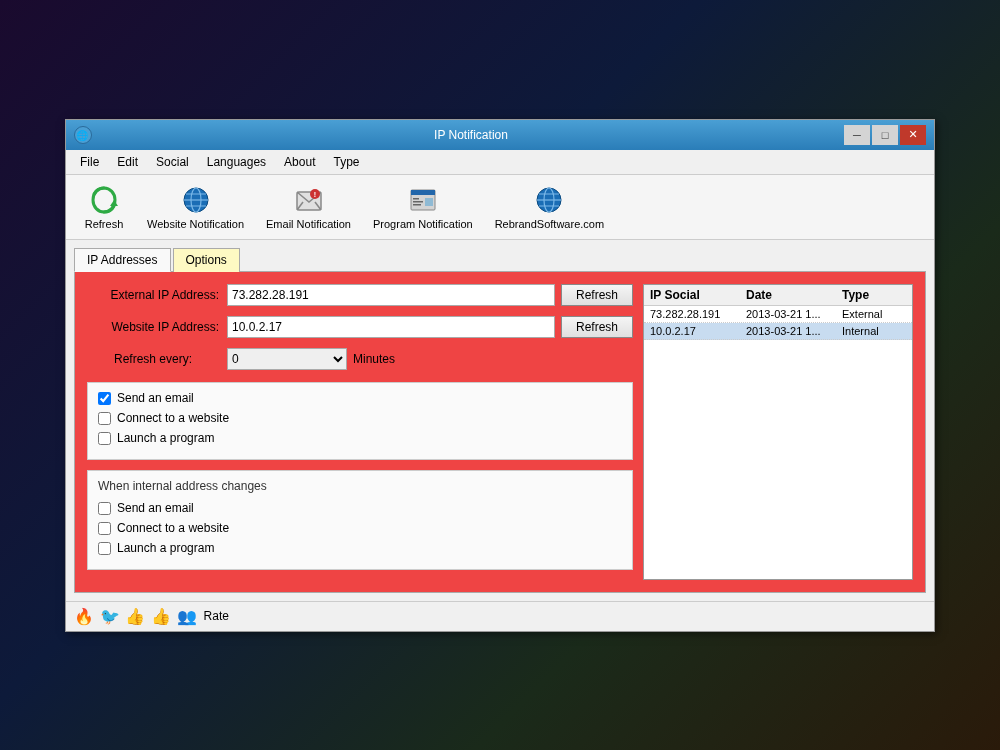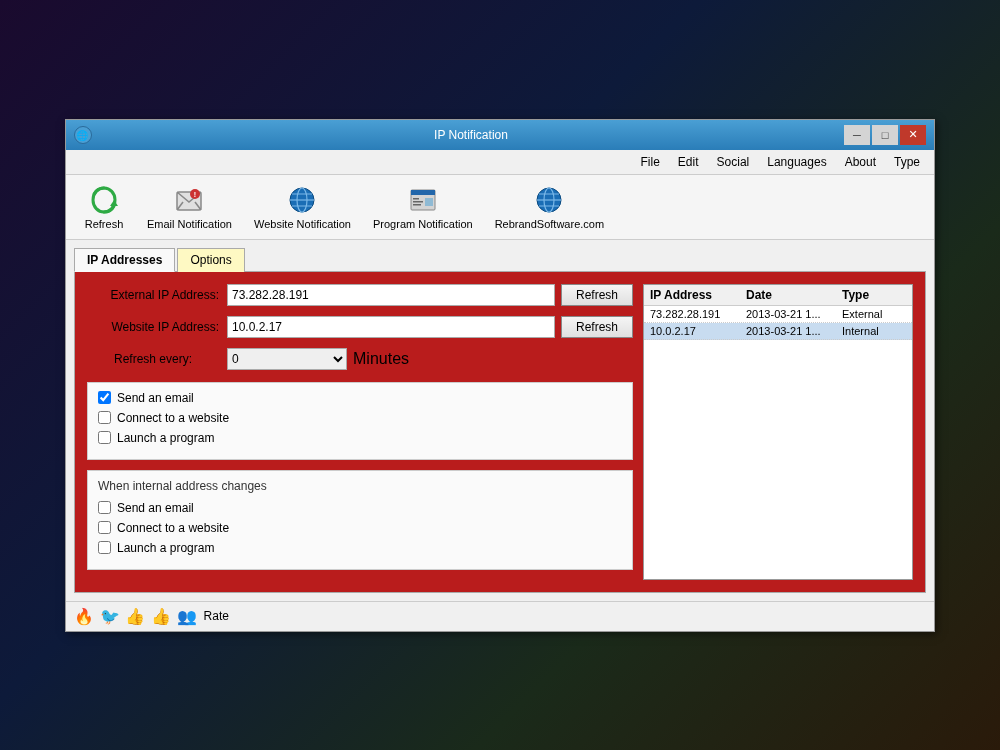--- a/index.html
+++ b/index.html
@@ -66,21 +66,20 @@
     .win-btn.close {
       background: #c0392b;
       color: white;
     }
     .menu-bar {
       background: #f0f0f0;
       padding: 3px 6px;
       border-bottom: 1px solid #ccc;
       display: flex;
       gap: 2px;
-      justify-content: flex-end;
     }
     .menu-item {
       padding: 2px 8px;
       cursor: pointer;
       font-size: 12px;
       color: #000;
     }
     .toolbar {
       background: #f5f5f5;
       border-bottom: 1px solid #ccc;
@@ -121,25 +120,25 @@
       border: 1px solid #aaa;
       background: #fef9c3;
       cursor: pointer;
       font-size: 12px;
       margin-right: 2px;
       border-bottom: none;
     }
     .tab.active {
       background: #f9f9f9;
       border-bottom: 1px solid #f9f9f9;
-      font-weight: bold;
+      font-weight: normal;
     }
     .tab-content {
       border: 1px solid #aaa;
-      background: #b91c1c;
+      background: #ef4444;
       padding: 12px;
       display: flex;
       gap: 10px;
     }
     .left-panel { flex: 1; }
     .right-panel {
       width: 270px;
       border: 1px solid #999;
       background: white;
     }
@@ -183,36 +182,36 @@
       font-size: 12px;
     }
     .refresh-select {
       width: 120px;
       height: 22px;
       border: 1px solid #aaa;
       font-size: 12px;
     }
     .minutes-label {
       margin-left: 6px;
-      font-size: 16px;
+      font-size: 12px;
     }
     .section-box {
       border: 1px solid #ccc;
       margin-bottom: 10px;
       padding: 8px 10px;
       background: #fafafa;
     }
     .section-title {
       font-size: 12px;
       margin-bottom: 8px;
       color: #333;
     }
     .checkbox-row {
       display: flex;
-      align-items: flex-start;
+      align-items: flex-end;
       margin-bottom: 6px;
       font-size: 12px;
     }
     .checkbox-row input[type="checkbox"] {
       margin-right: 6px;
     }
     .table-header {
       display: flex;
       padding: 3px 6px;
       background: #f0f0f0;
@@ -275,47 +274,47 @@
 
     <button class="toolbar-btn">
       <div class="toolbar-icon">
         <svg width="32" height="32" viewBox="0 0 32 32">
           <path d="M16 4 C10 4 5 9 5 16 C5 23 10 28 16 28 C20 28 24 26 26 22" stroke="#2eaa44" stroke-width="3" fill="none" stroke-linecap="round"></path>
           <polygon points="26,16 30,22 22,22" fill="#2eaa44"></polygon>
           <path d="M16 28 C22 28 27 23 27 16 C27 9 22 4 16 4 C12 4 8 6 6 10" stroke="#2eaa44" stroke-width="3" fill="none" stroke-linecap="round"></path>
         </svg>
       </div>
       <span>Refresh</span>
+    </button>
+
+    <button class="toolbar-btn">
+      <div class="toolbar-icon">
+        <svg width="32" height="32" viewBox="0 0 32 32">
+          <circle cx="16" cy="16" r="12" fill="#1a6db5" stroke="#0a4a80" stroke-width="1"></circle>
+          <ellipse cx="16" cy="16" rx="5" ry="12" fill="none" stroke="#7ab8e8" stroke-width="1.2"></ellipse>
+          <line x1="4" y1="16" x2="28" y2="16" stroke="#7ab8e8" stroke-width="1.2"></line>
+          <line x1="6" y1="10" x2="26" y2="10" stroke="#7ab8e8" stroke-width="1"></line>
+          <line x1="6" y1="22" x2="26" y2="22" stroke="#7ab8e8" stroke-width="1"></line>
+        </svg>
+      </div>
+      <span>Website Notification</span>
     </button>
 
     <button class="toolbar-btn">
       <div class="toolbar-icon">
         <svg width="32" height="32" viewBox="0 0 32 32">
           <rect x="4" y="8" width="24" height="18" rx="2" fill="#e0e0e0" stroke="#888" stroke-width="1.5"></rect>
           <polyline points="4,8 16,18 28,8" stroke="#888" stroke-width="1.5" fill="none"></polyline>
           <line x1="4" y1="26" x2="10" y2="18" stroke="#888" stroke-width="1.5"></line>
           <line x1="28" y1="26" x2="22" y2="18" stroke="#888" stroke-width="1.5"></line>
           <circle cx="22" cy="10" r="5" fill="#cc3333"></circle>
           <text x="22" y="13" text-anchor="middle" fill="white" font-size="7" font-weight="bold">!</text>
         </svg>
       </div>
       <span>Email Notification</span>
-    </button>
-
-    <button class="toolbar-btn">
-      <div class="toolbar-icon">
-        <svg width="32" height="32" viewBox="0 0 32 32">
-          <circle cx="16" cy="16" r="12" fill="#1a6db5" stroke="#0a4a80" stroke-width="1"></circle>
-          <ellipse cx="16" cy="16" rx="5" ry="12" fill="none" stroke="#7ab8e8" stroke-width="1.2"></ellipse>
-          <line x1="4" y1="16" x2="28" y2="16" stroke="#7ab8e8" stroke-width="1.2"></line>
-          <line x1="6" y1="10" x2="26" y2="10" stroke="#7ab8e8" stroke-width="1"></line>
-          <line x1="6" y1="22" x2="26" y2="22" stroke="#7ab8e8" stroke-width="1"></line>
-        </svg>
-      </div>
-      <span>Website Notification</span>
     </button>
 
     <button class="toolbar-btn">
       <div class="toolbar-icon">
         <svg width="32" height="32" viewBox="0 0 32 32">
           <rect x="4" y="6" width="24" height="20" rx="1" fill="#d4d4d4" stroke="#888" stroke-width="1"></rect>
           <rect x="4" y="6" width="24" height="5" fill="#2266aa"></rect>
           <rect x="6" y="14" width="6" height="1.5" fill="#666"></rect>
           <rect x="6" y="17" width="10" height="1.5" fill="#666"></rect>
           <rect x="6" y="20" width="8" height="1.5" fill="#666"></rect>
@@ -406,21 +405,21 @@
           </div>
           <div class="checkbox-row">
             <input type="checkbox" id="int_program" style="">
             <label for="int_program">Launch a program</label>
           </div>
         </div>
       </div>
 
       <div class="right-panel">
         <div class="table-header">
-          <span class="col-ip">IP Address</span>
+          <span class="col-ip">IP Social</span>
           <span class="col-date">Date</span>
           <span class="col-type">Type</span>
         </div>
         <div class="table-row">
           <span class="col-ip">73.282.28.191</span>
           <span class="col-date">2013-03-21 1...</span>
           <span class="col-type">External</span>
         </div>
         <div class="table-row selected">
           <span class="col-ip">10.0.2.17</span>

